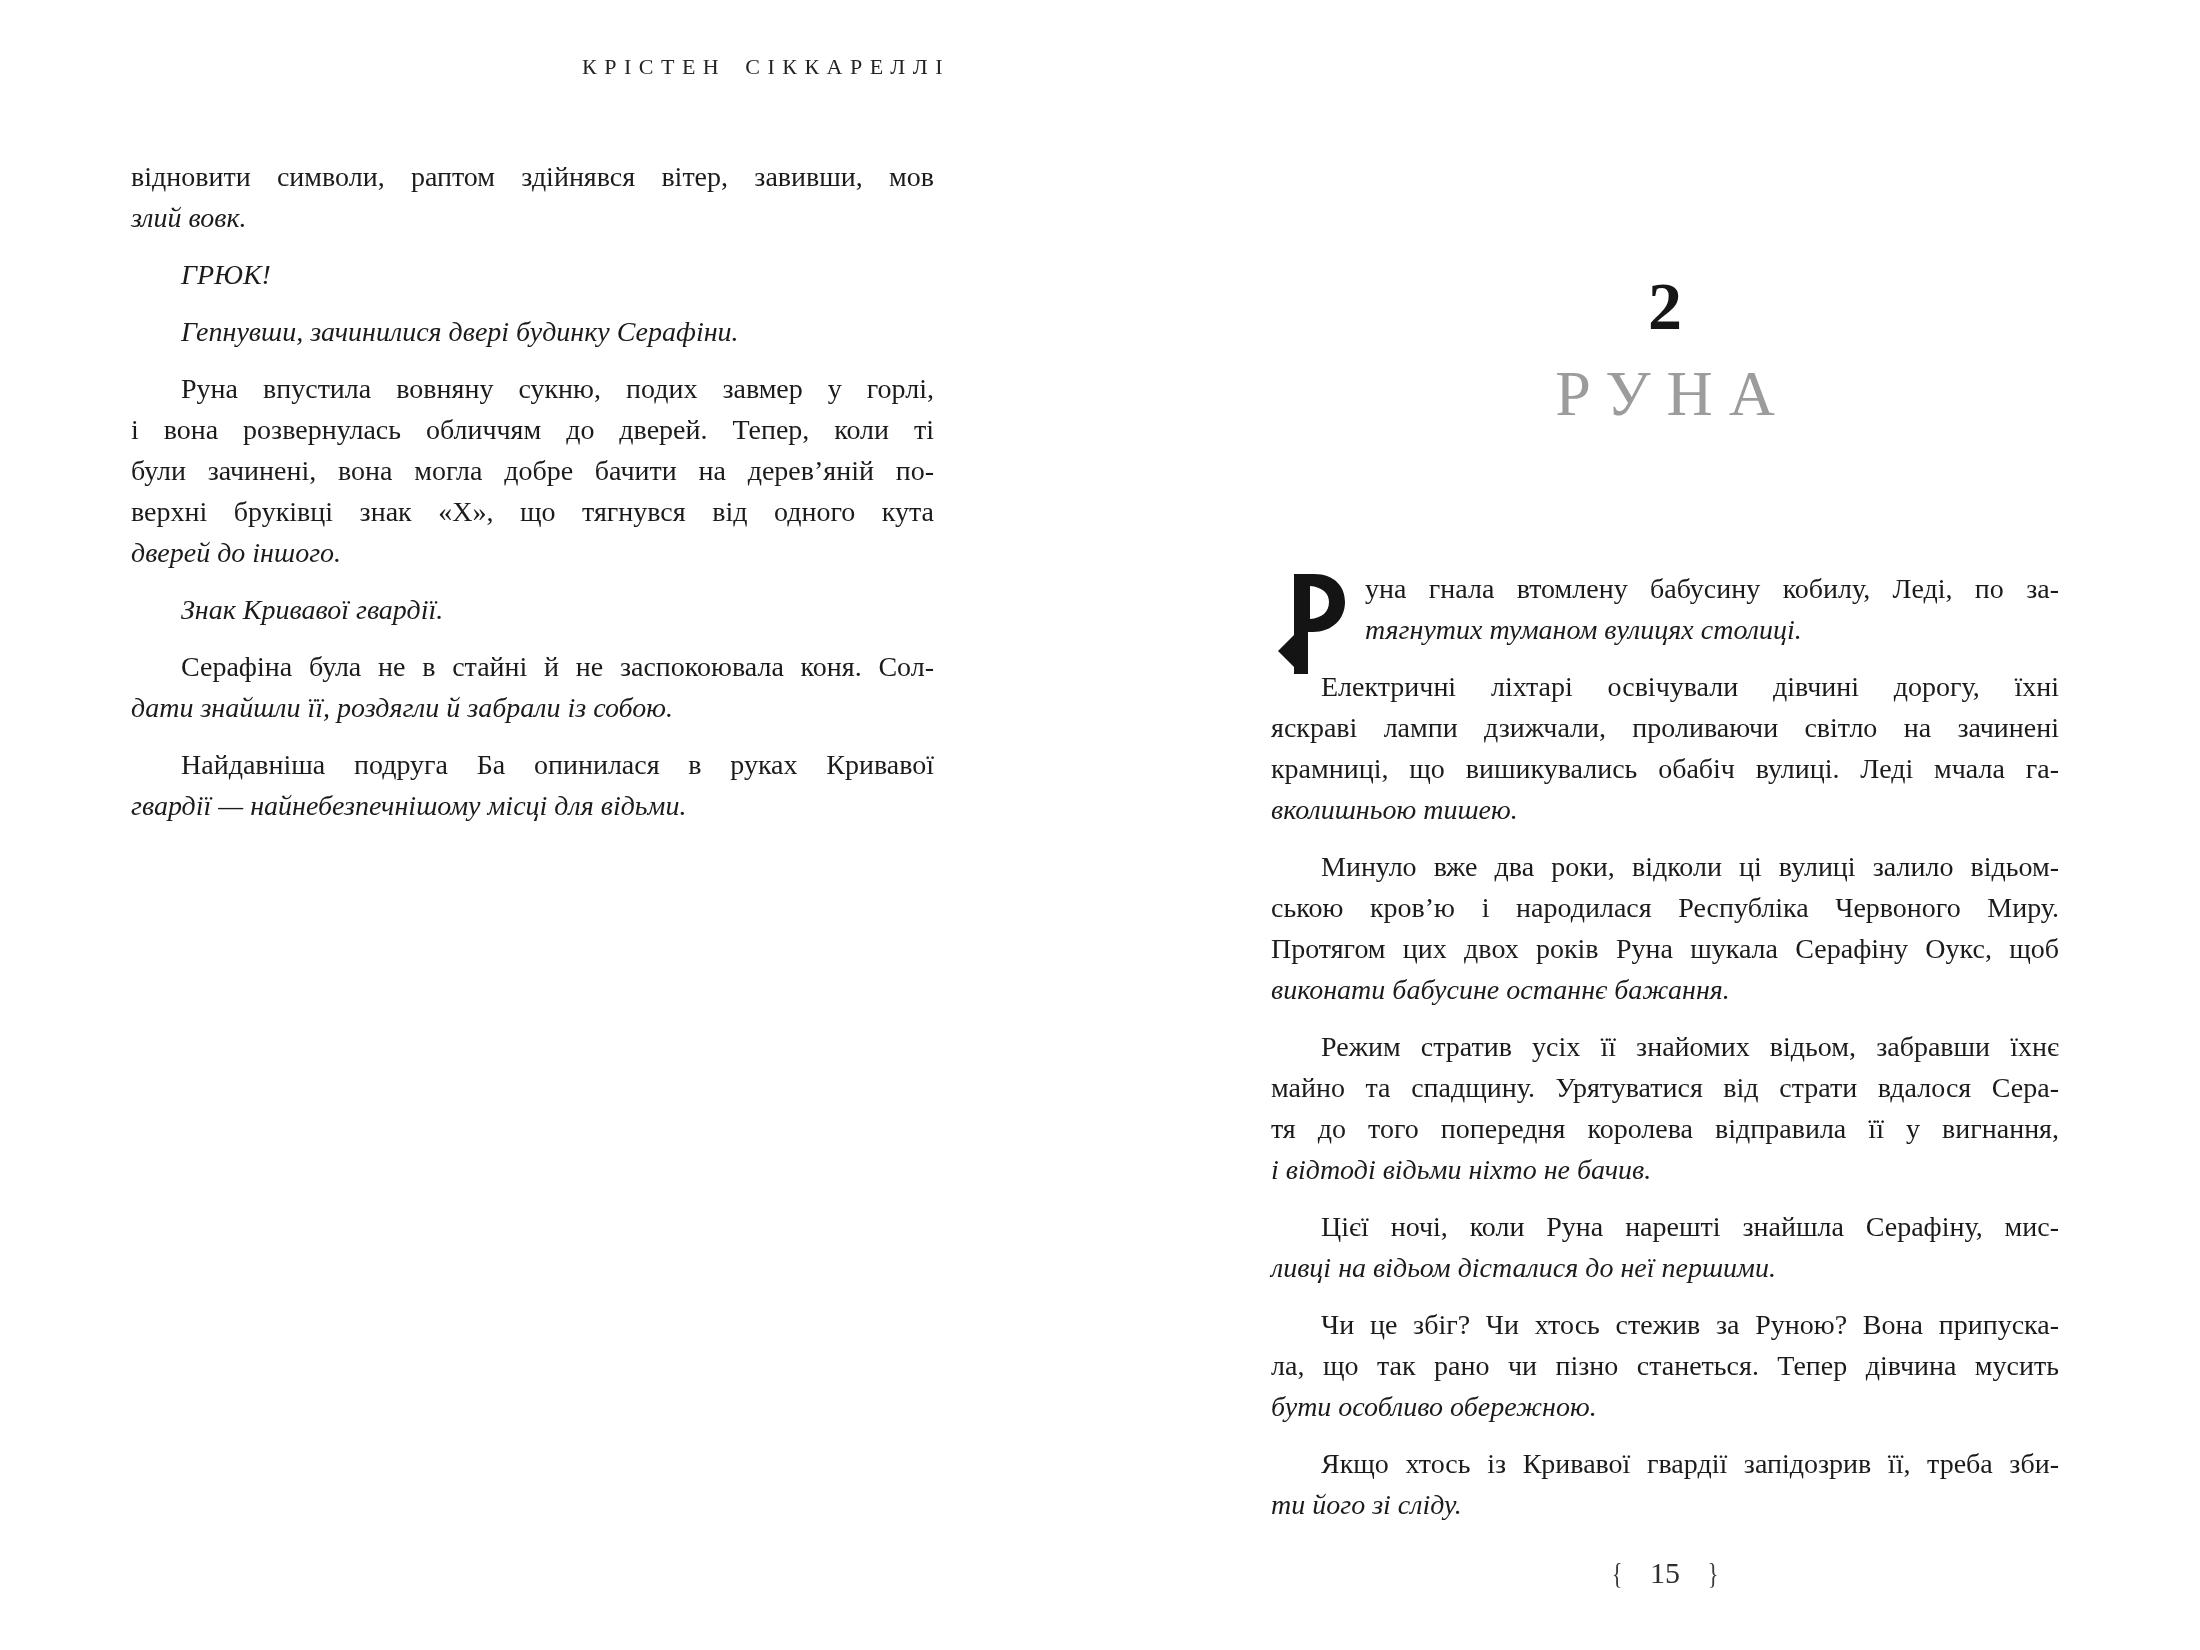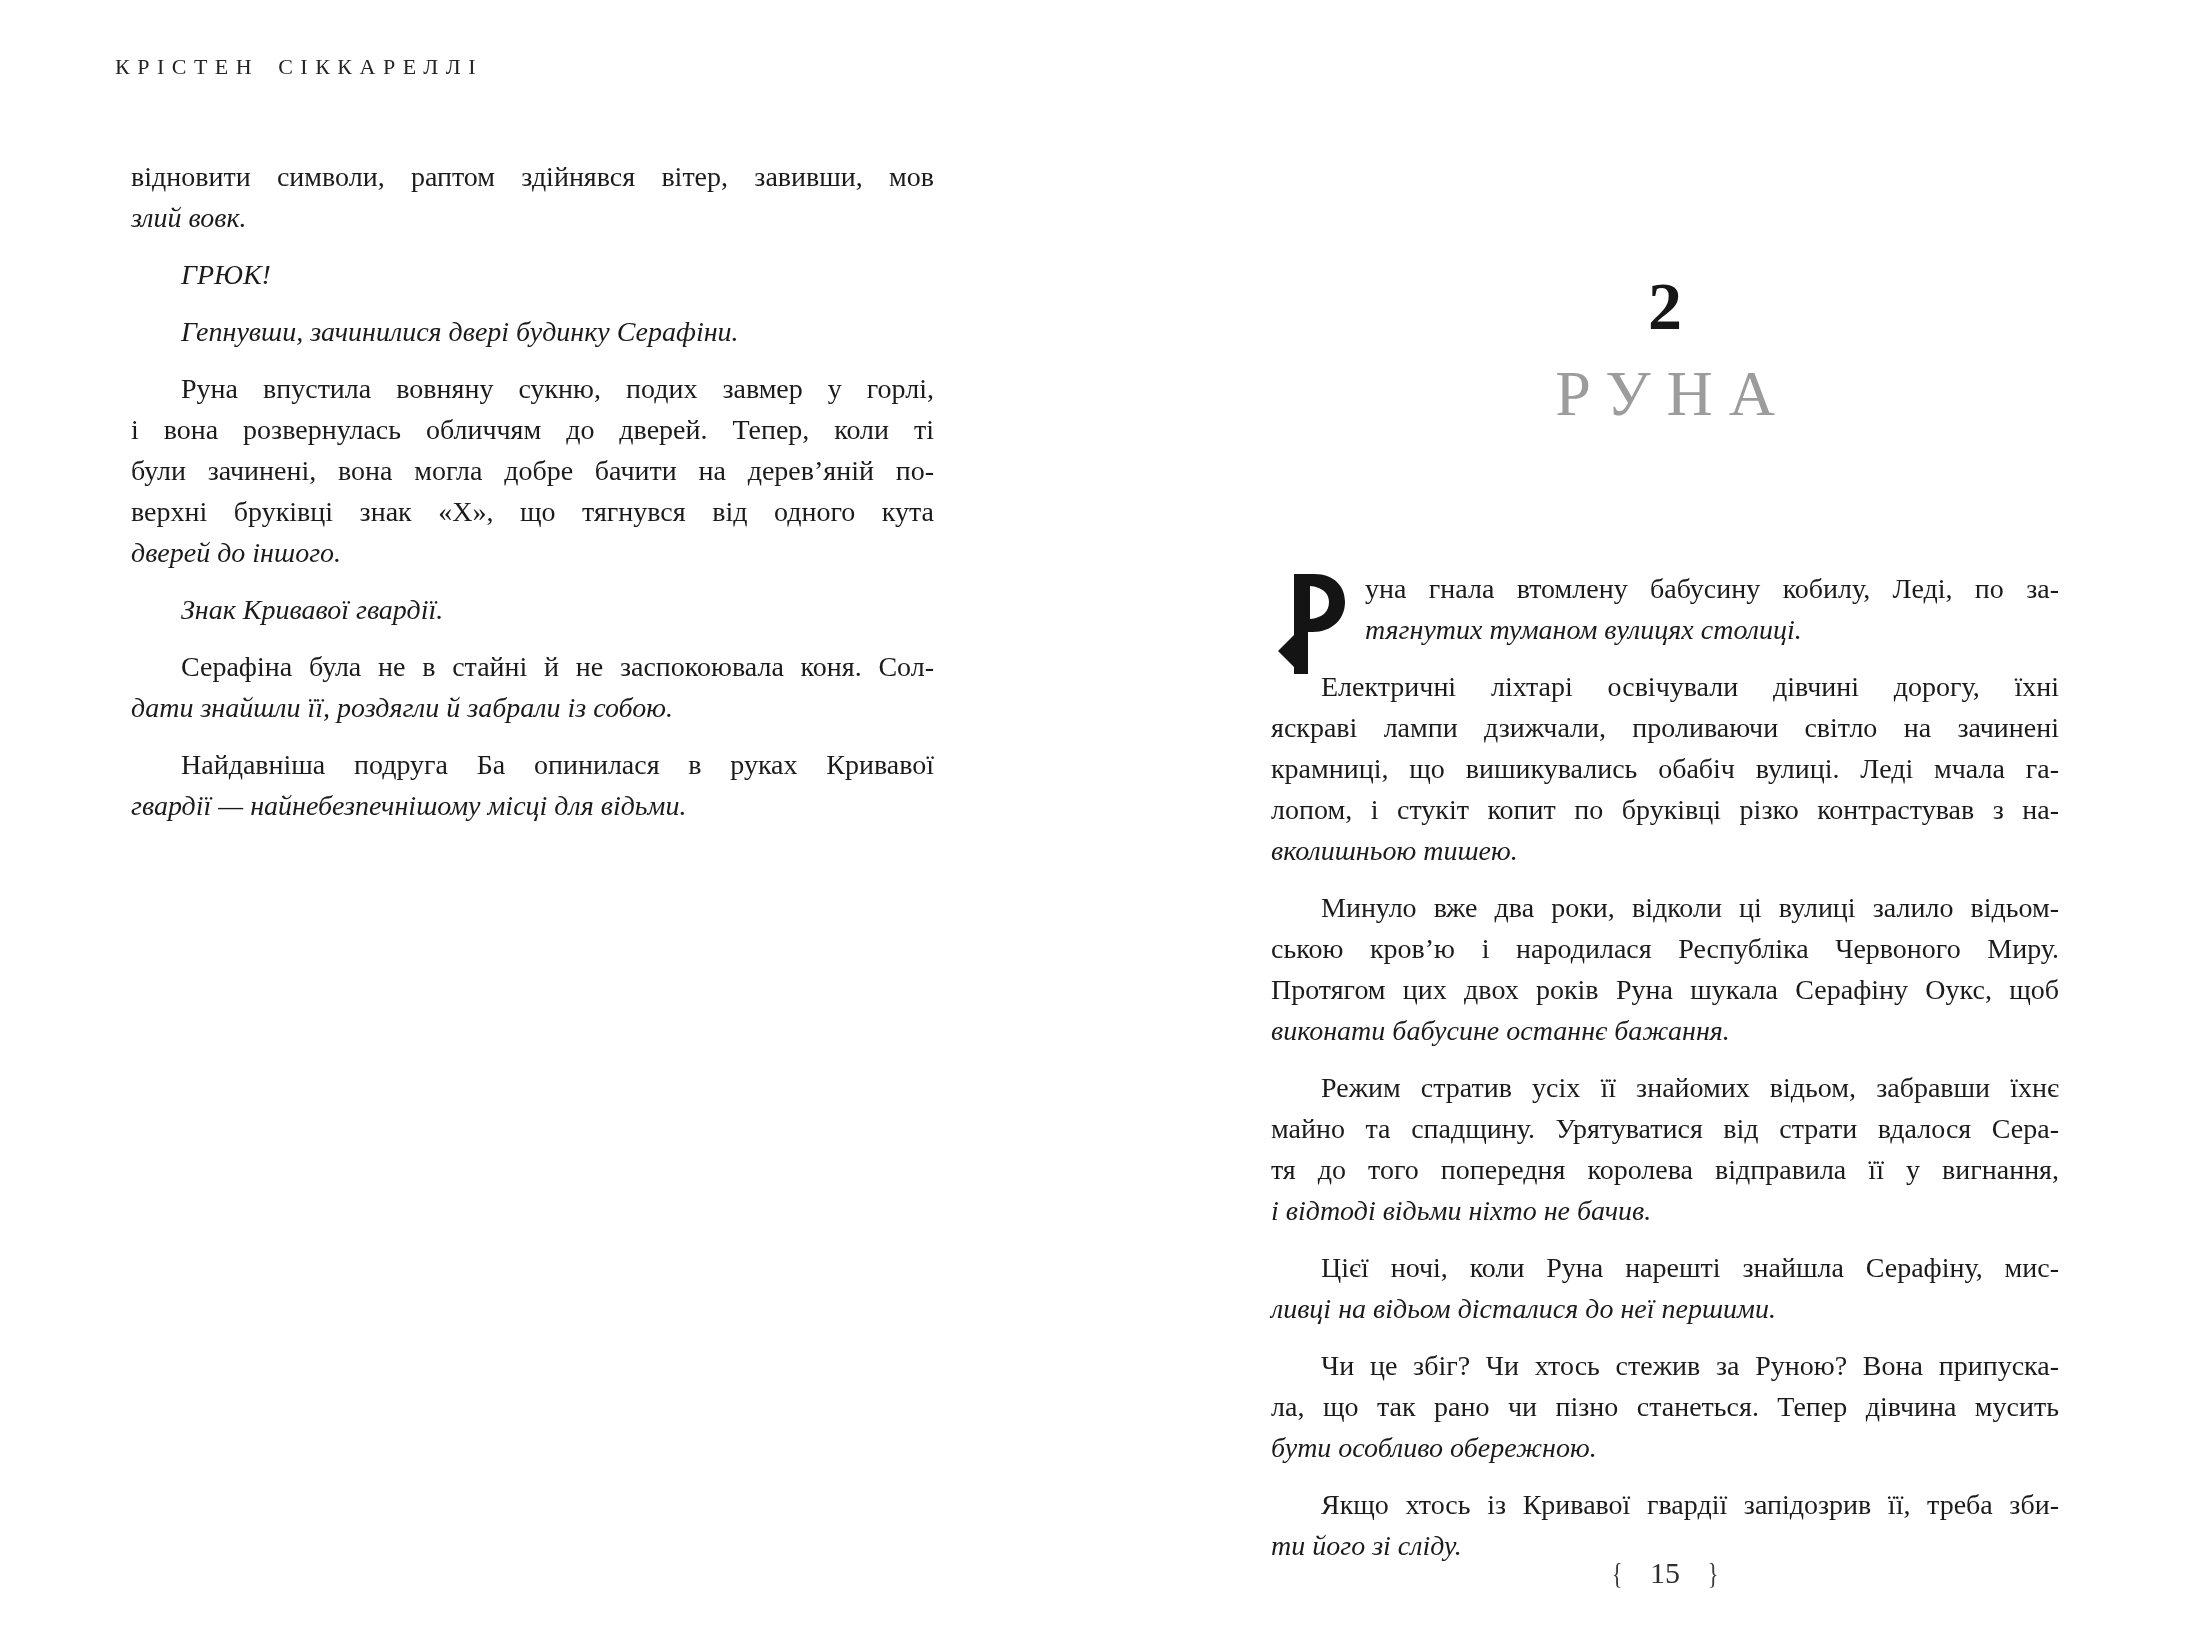--- a/index.html
+++ b/index.html
@@ -7,21 +7,21 @@
     width:2200px;height:1650px;position:relative;overflow:hidden;
     background:#ffffff;
     font-family:"Liberation Serif","DejaVu Serif",serif;
     color:#1b1b1b;
   }
   .abs{position:absolute;}
 
   
   .running-head{
     left:115px;top:54px;width:835px;
-    text-align:left;
+    text-align:right;
     font-size:22px;letter-spacing:7.5px;word-spacing:6px;
     color:#242424;
   }
   .left-body{left:115px;top:140px;width:835px;}
 
   
   .chapter-number{
     left:1255px;top:272px;width:820px;
     text-align:center;
     font-size:68px;font-weight:700;color:#161616;
@@ -114,21 +114,20 @@
             </svg>
             <span class="sr">Р</span>
           </span>
           <div class="ln dc-pad">уна гнала втомлену бабусину кобилу, Леді, по за-</div>
           <div class="ln last dc-pad">тягнутих туманом вулицях столиці.</div>
         </div>
         <div class="para">
           <div class="ln ind">Електричні ліхтарі освічували дівчині дорогу, їхні</div>
           <div class="ln">яскраві лампи дзижчали, проливаючи світло на зачинені</div>
           <div class="ln">крамниці, що вишикувались обабіч вулиці. Леді мчала га-</div>
-          <div class="ln">лопом, і стукіт копит по бруківці різко контрастував з на-</div>
           <div class="ln last">вколишньою тишею.</div>
         </div>
         <div class="para">
           <div class="ln ind">Минуло вже два роки, відколи ці вулиці залило відьом-</div>
           <div class="ln">ською кров’ю і народилася Республіка Червоного Миру.</div>
           <div class="ln">Протягом цих двох років Руна шукала Серафіну Оукс, щоб</div>
           <div class="ln last">виконати бабусине останнє бажання.</div>
         </div>
         <div class="para">
           <div class="ln ind">Режим стратив усіх її знайомих відьом, забравши їхнє</div>

